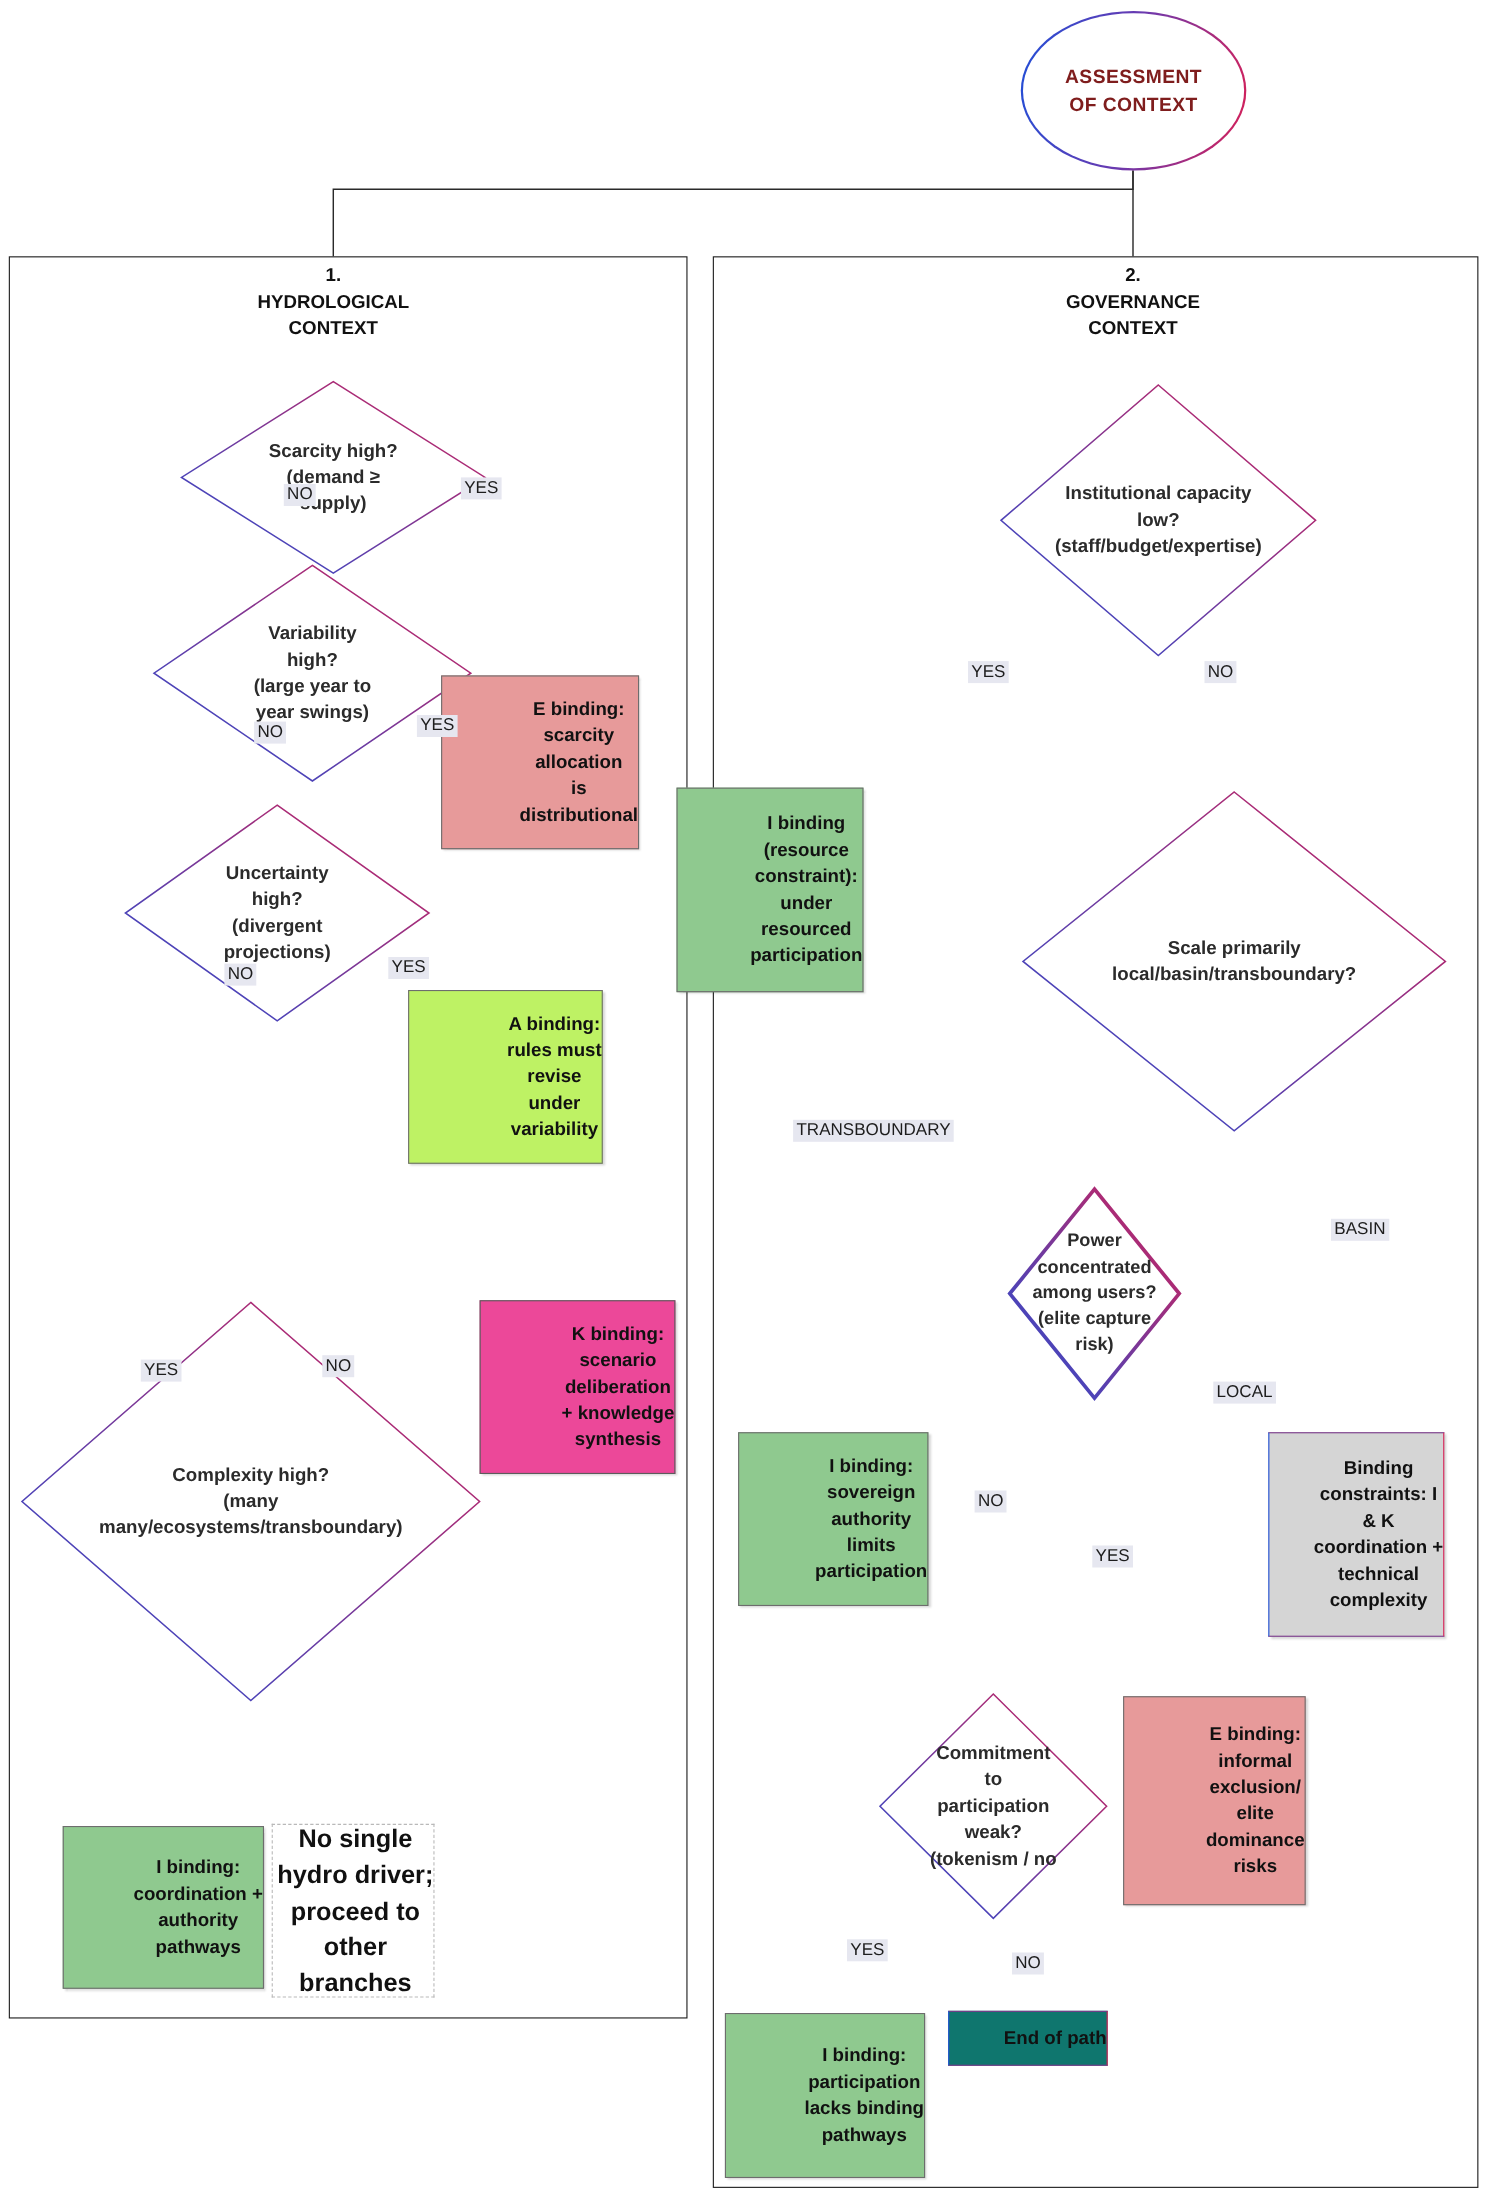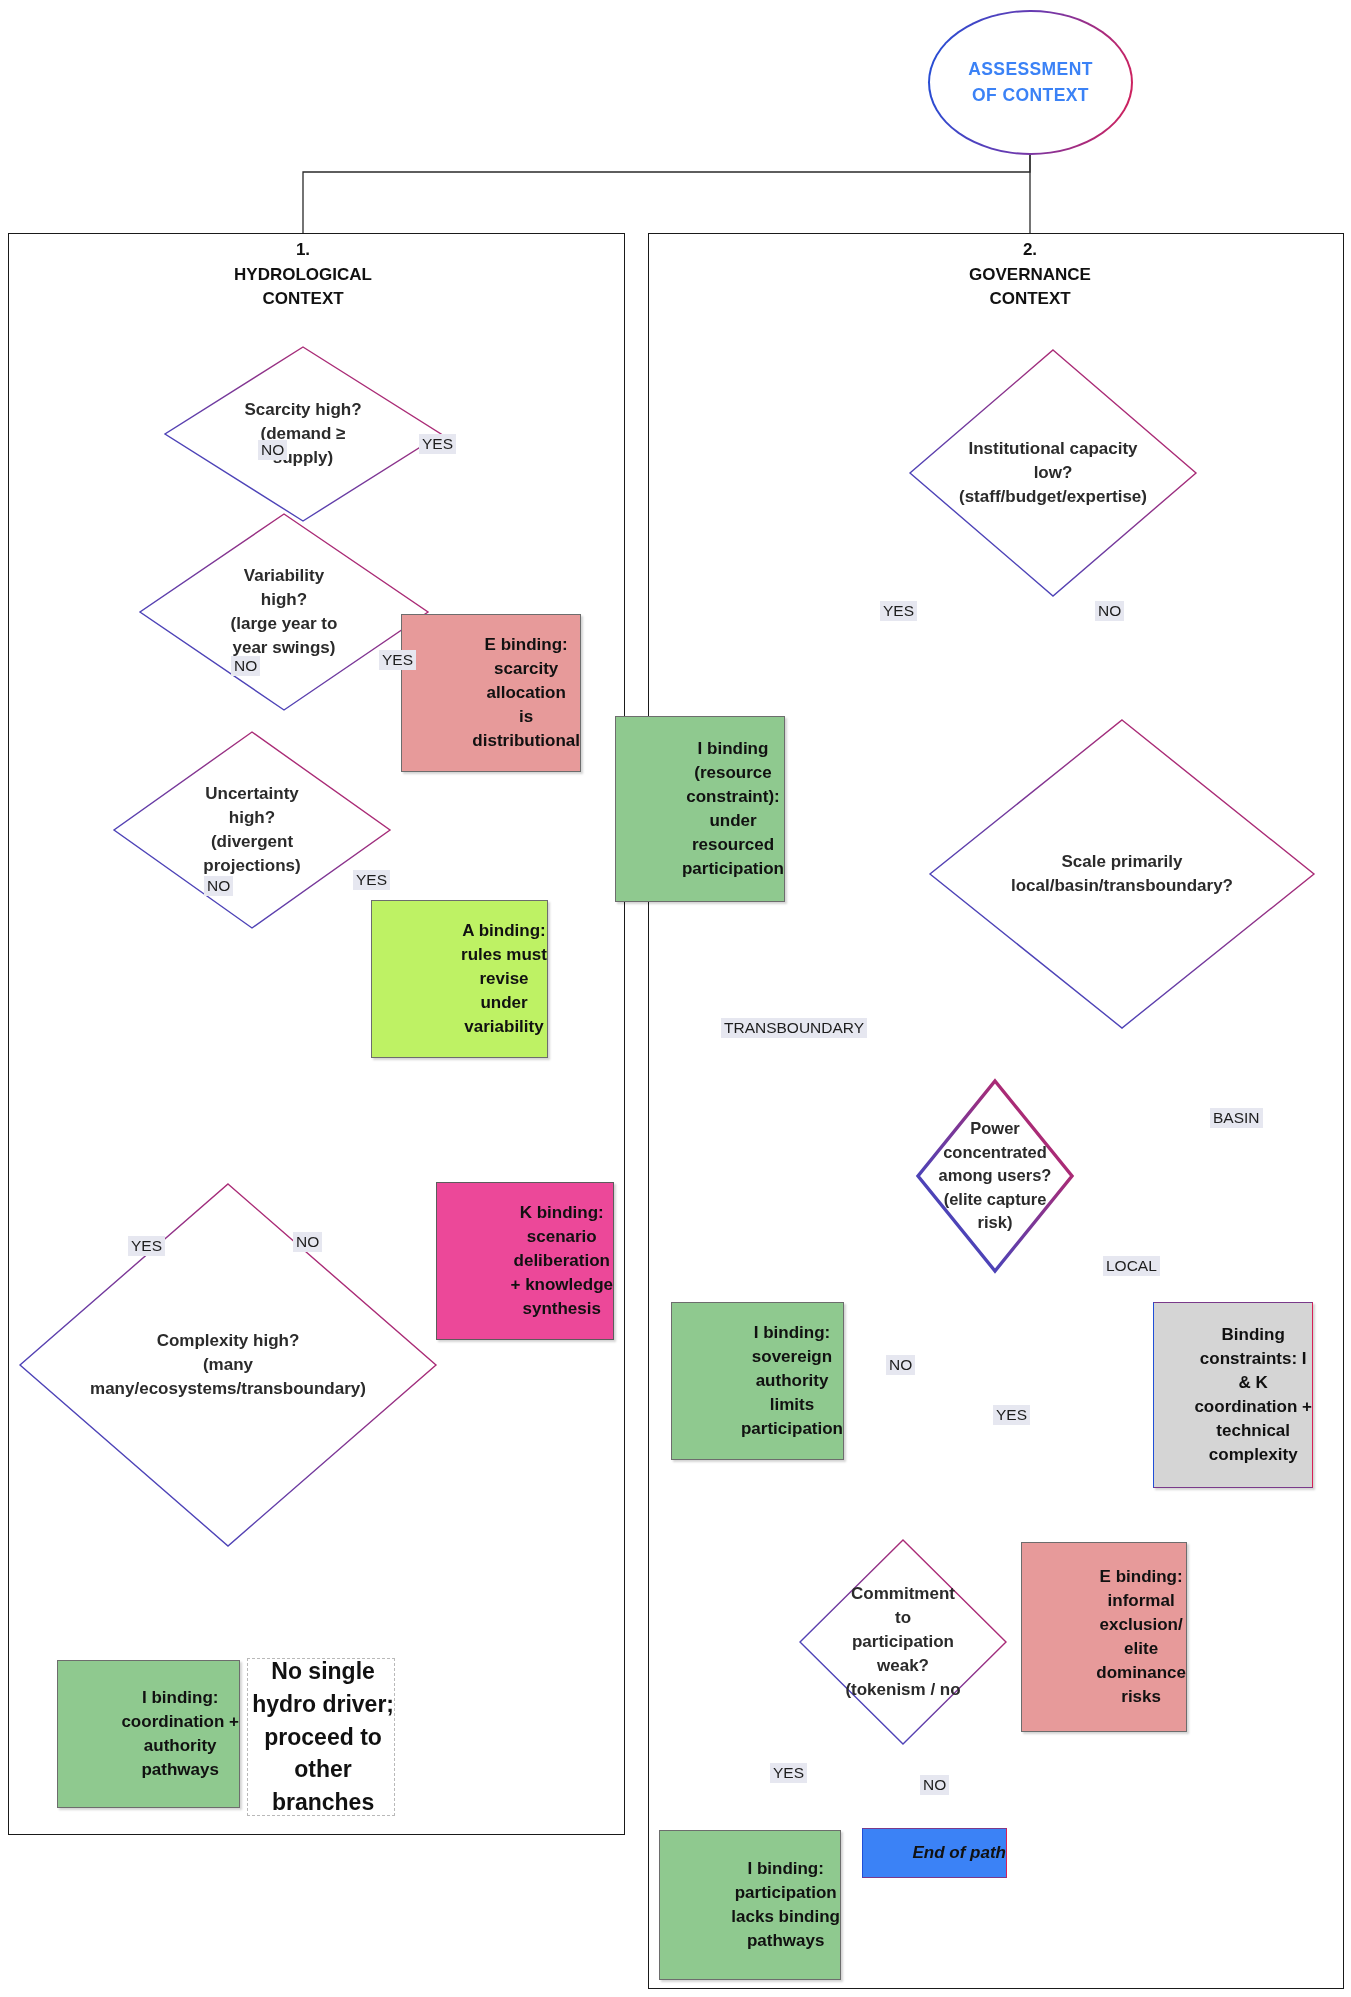--- a/index.html
+++ b/index.html
@@ -9,21 +9,21 @@
   
   .panel{position:absolute;box-sizing:border-box;border:1.6px solid #1a1a1a;background:#fff;}
 
   
   .circle-wrap{position:absolute;border-radius:50%;
        background:linear-gradient(100deg,#1f4fd8 0%,#6a3ab0 48%,#d81f55 100%);
        padding:1.6px;box-sizing:border-box;}
   .circle-in{width:100%;height:100%;border-radius:50%;background:#fff;
        display:flex;align-items:center;justify-content:center;text-align:center;}
   .circle-in .txt{font-weight:bold;font-size:17.5px;letter-spacing:.4px;line-height:1.45;
-       color:#3b82f6;white-space:pre-line;}
+       color:#7f1d1d;white-space:pre-line;}
 
   
   .heading{position:absolute;text-align:center;font-weight:bold;font-size:17px;
        color:#111;line-height:1.45;white-space:pre-line;}
 
   
   .dia{position:absolute;}
   .dia svg{position:absolute;left:0;top:0;overflow:visible;}
   .dia .lbl{position:absolute;left:0;top:0;width:100%;height:100%;
        display:flex;align-items:center;justify-content:center;text-align:center;
@@ -35,22 +35,22 @@
         justify-content:flex-end;text-align:center;}
   .rect .txt{font-weight:bold;color:#111;white-space:pre-line;line-height:1.42;}
   .r-pink  {background:#e79a9a;border:1px solid #6d6d6d;box-shadow:2px 2px 2px rgba(0,0,0,.17);}
   .r-yellow{background:#bef264;border:1px solid #6d6d6d;box-shadow:2px 2px 2px rgba(0,0,0,.17);}
   .r-blue  {background:#ec4899;border:1px solid #5c5c5c;box-shadow:2px 2px 2px rgba(0,0,0,.17);}
   .r-green {background:#8fc98f;border:1px solid #6d6d6d;box-shadow:2px 2px 2px rgba(0,0,0,.17);}
   .r-gray  {background:#d5d5d5;box-shadow:2px 2px 2px rgba(0,0,0,.17);
             border-top:1px solid #7a3a8a;border-bottom:1px solid #7a3a8a;
             border-left:1.6px solid #1f4fd8;border-right:1.6px solid #d81f55;}
   .r-dashed{background:#fff;border:1.4px dashed #b9b9b9;}
-  .r-grad  {background:#3b82f6;border-top:1.4px solid #7a3a8a;border-bottom:1.4px solid #7a3a8a;
-            border-left:1.4px solid #1f4fd8;border-right:1.4px solid #d81f55;font-style:italic;}
+  .r-grad  {background:#0f766e;border-top:1.4px solid #7a3a8a;border-bottom:1.4px solid #7a3a8a;
+            border-left:1.4px solid #1f4fd8;border-right:1.4px solid #d81f55;}
 
   
   .elabel{position:absolute;background:#e6e7f0;color:#1d1d1d;font-size:15.5px;
        padding:1px 3px;white-space:nowrap;line-height:1.15;}
 
   
   #edges{position:absolute;left:0;top:0;width:1351px;height:1997px;pointer-events:none;}
   #edges path,#edges line{fill:none;stroke:#2a2a2a;stroke-width:1.3;}
 </style>
 </head>

